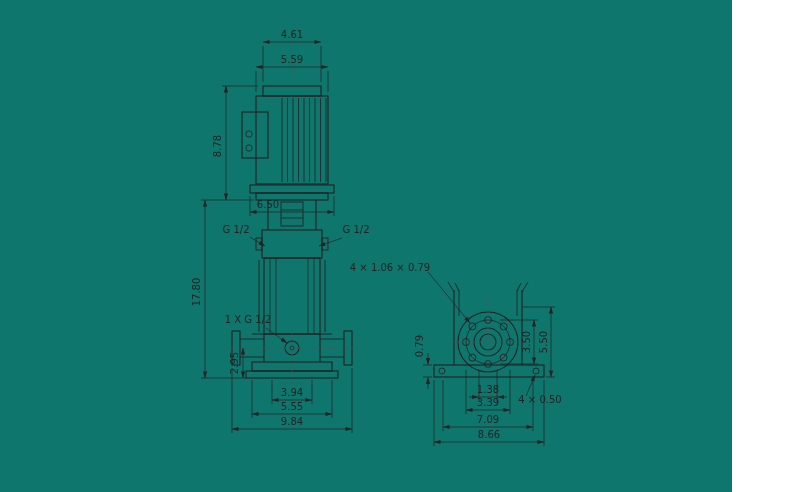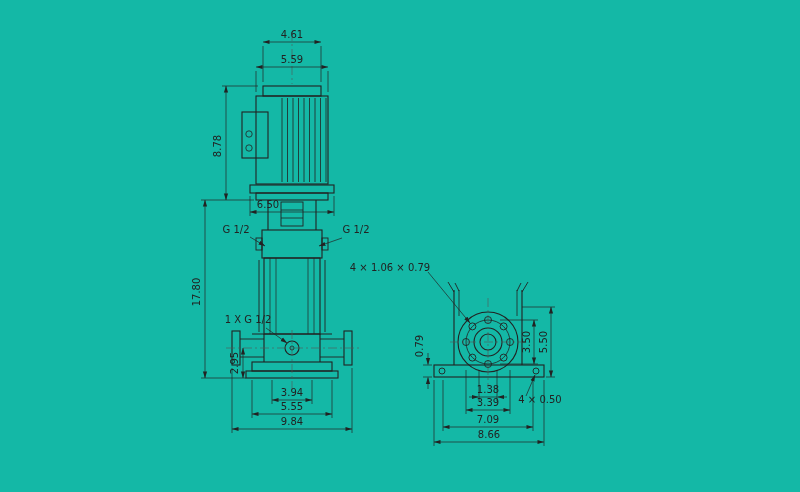--- a/index.html
+++ b/index.html
@@ -1,16 +1,16 @@
 <!DOCTYPE html>
 <html><head>
 <meta charset="utf-8">
 <style>
   html,body{margin:0;padding:0;background:#ffffff;}
-  .canvas{position:relative;width:800px;height:492px;background:#14b8a6;overflow:hidden;
+  .canvas{position:relative;width:732px;height:492px;background:#0f766e;overflow:hidden;
           font-family:"DejaVu Sans",sans-serif;}
   svg text{font-family:"DejaVu Sans",sans-serif;font-size:10px;fill:#222;}
 </style>
 </head>
 <body>
 
 <div class="canvas">
 <svg width="800" height="492" viewBox="0 0 800 492">
   <defs>
     <marker id="arr" viewBox="0 0 10 8" refX="9.3" refY="4" markerWidth="10" markerHeight="8" orient="auto-start-reverse">

